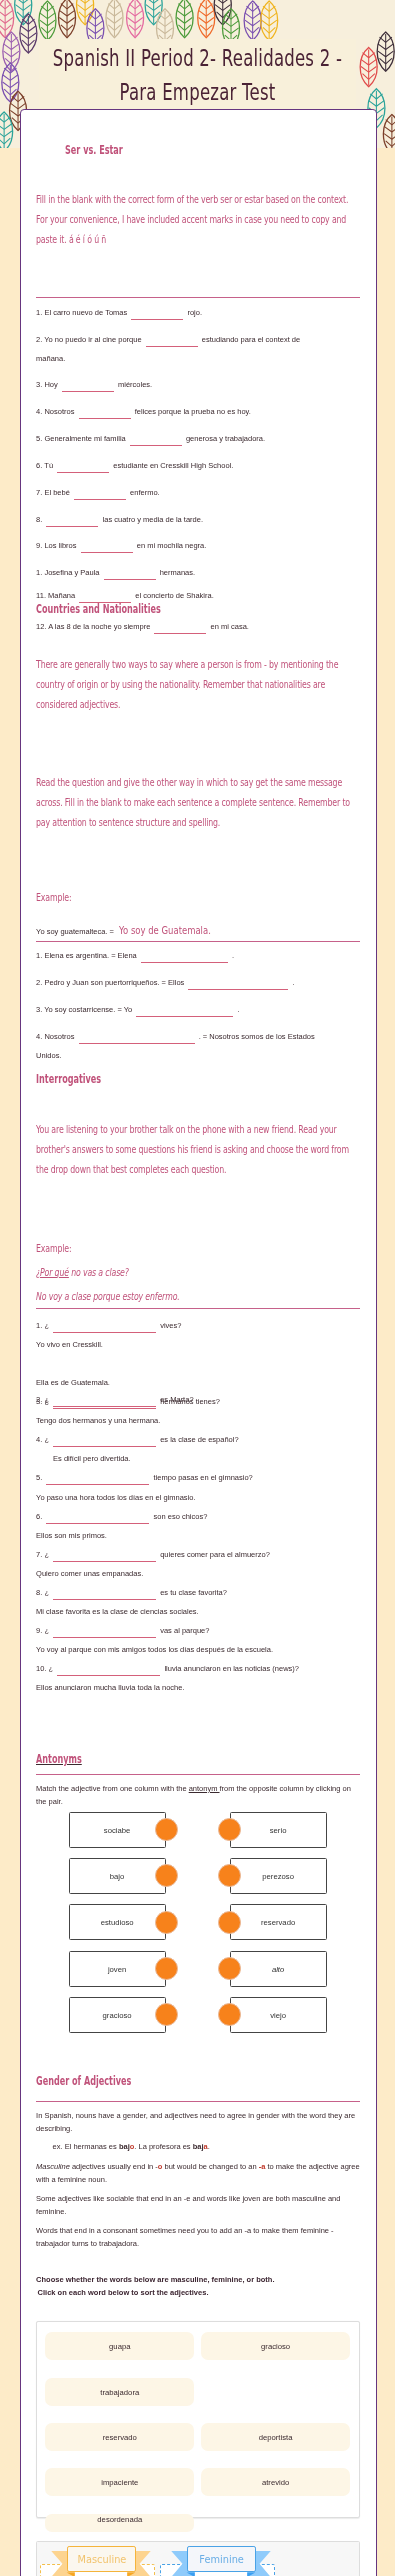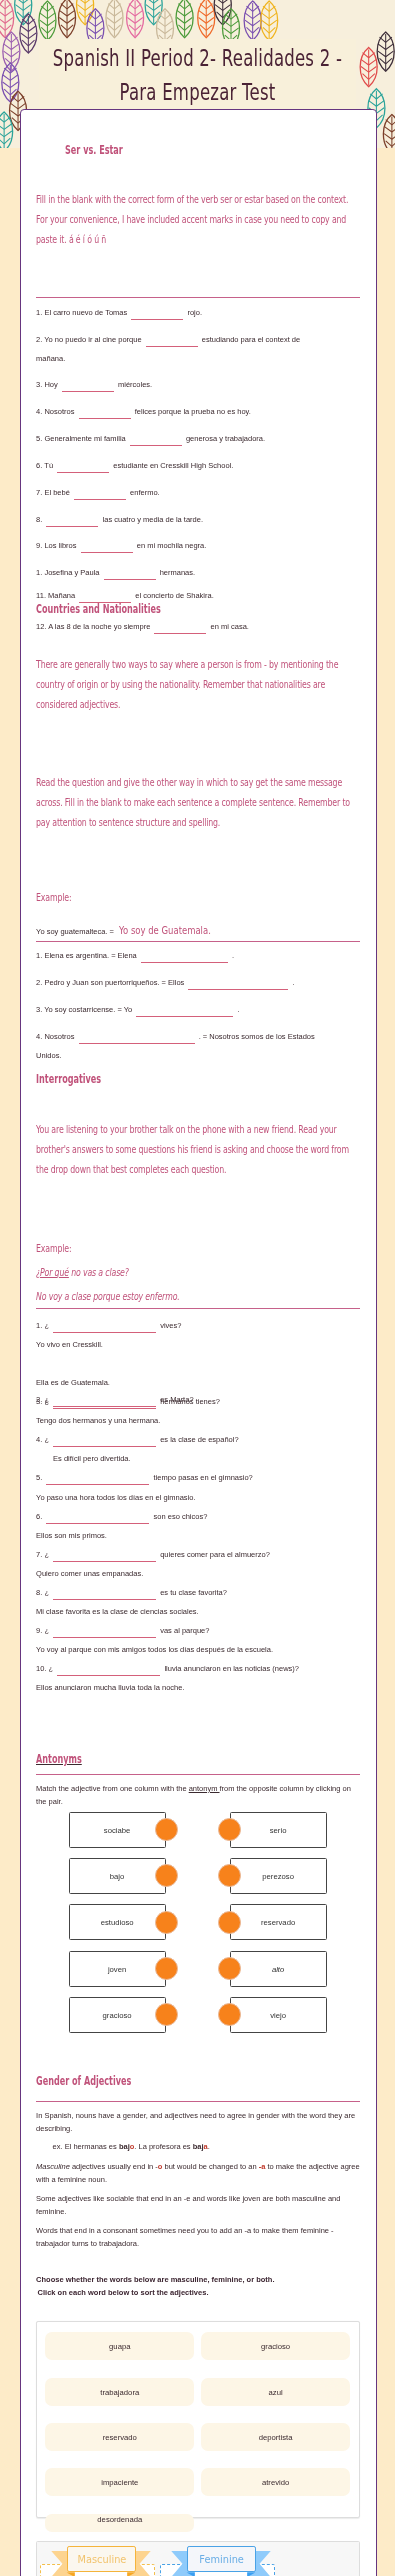--- a/index.html
+++ b/index.html
@@ -397,21 +397,20 @@
     <div class="q wrap" style="font-weight:bold; line-height:13.4px; color:#3b2430;">
         <div>Choose whether the words below are masculine, feminine, or both.</div>
         <div style="padding-left:1.5px;">Click on each word below to sort the adjectives.</div>
       </div>
   </div>
 
   <div class="word-bank" style="top:2211px;">
     <div class="chip" style="left:8.2px; top:10.3px;">guapa</div>
     <div class="chip" style="left:164px; top:10.3px;">gracioso</div>
     <div class="chip" style="left:8.2px; top:56px;">trabajadora</div>
-    <div class="chip" style="left:164px; top:56px;">azul</div>
     <div class="chip" style="left:8.2px; top:101px;">reservado</div>
     <div class="chip" style="left:164px; top:101px;">deportista</div>
     <div class="chip" style="left:8.2px; top:146px;">impaciente</div>
     <div class="chip" style="left:164px; top:146px;">atrevido</div>
     <div class="chip" style="left:8.2px; top:192px; height:17.5px; align-items:flex-start; padding-top:1px;">desordenada</div>
   </div>
 
   <div class="sort-area" style="top:2431px;">
 
     <div class="bin" style="left:3.1px; top:21.6px;"></div>

